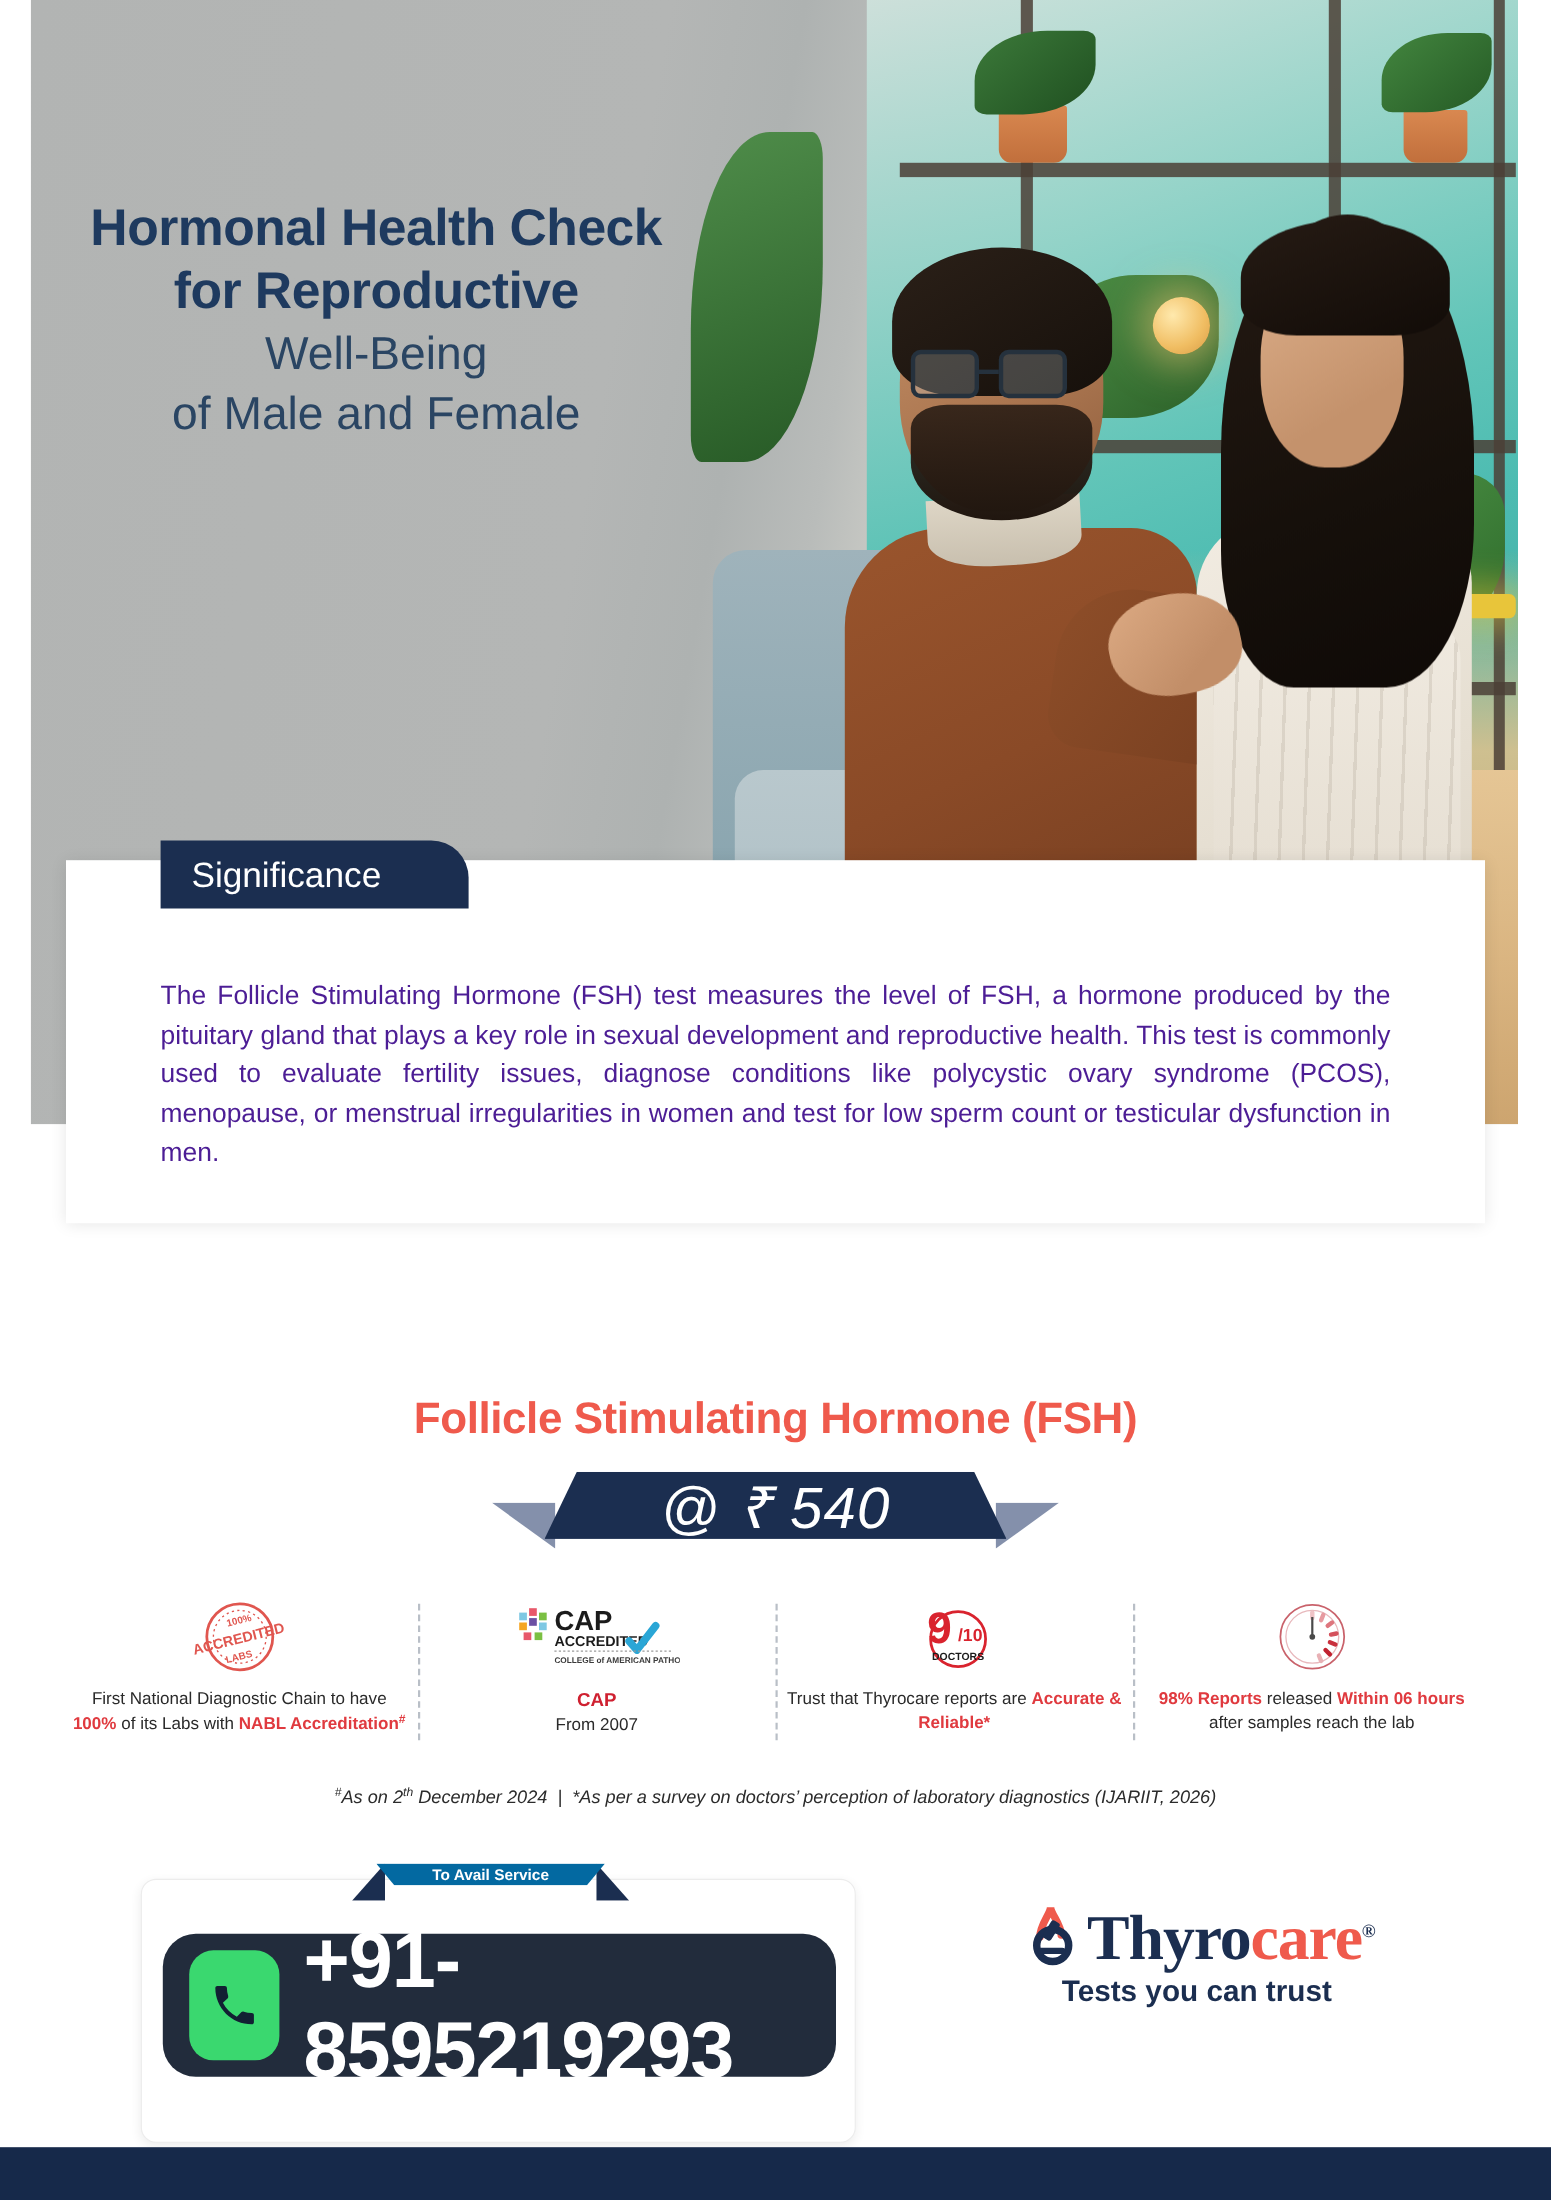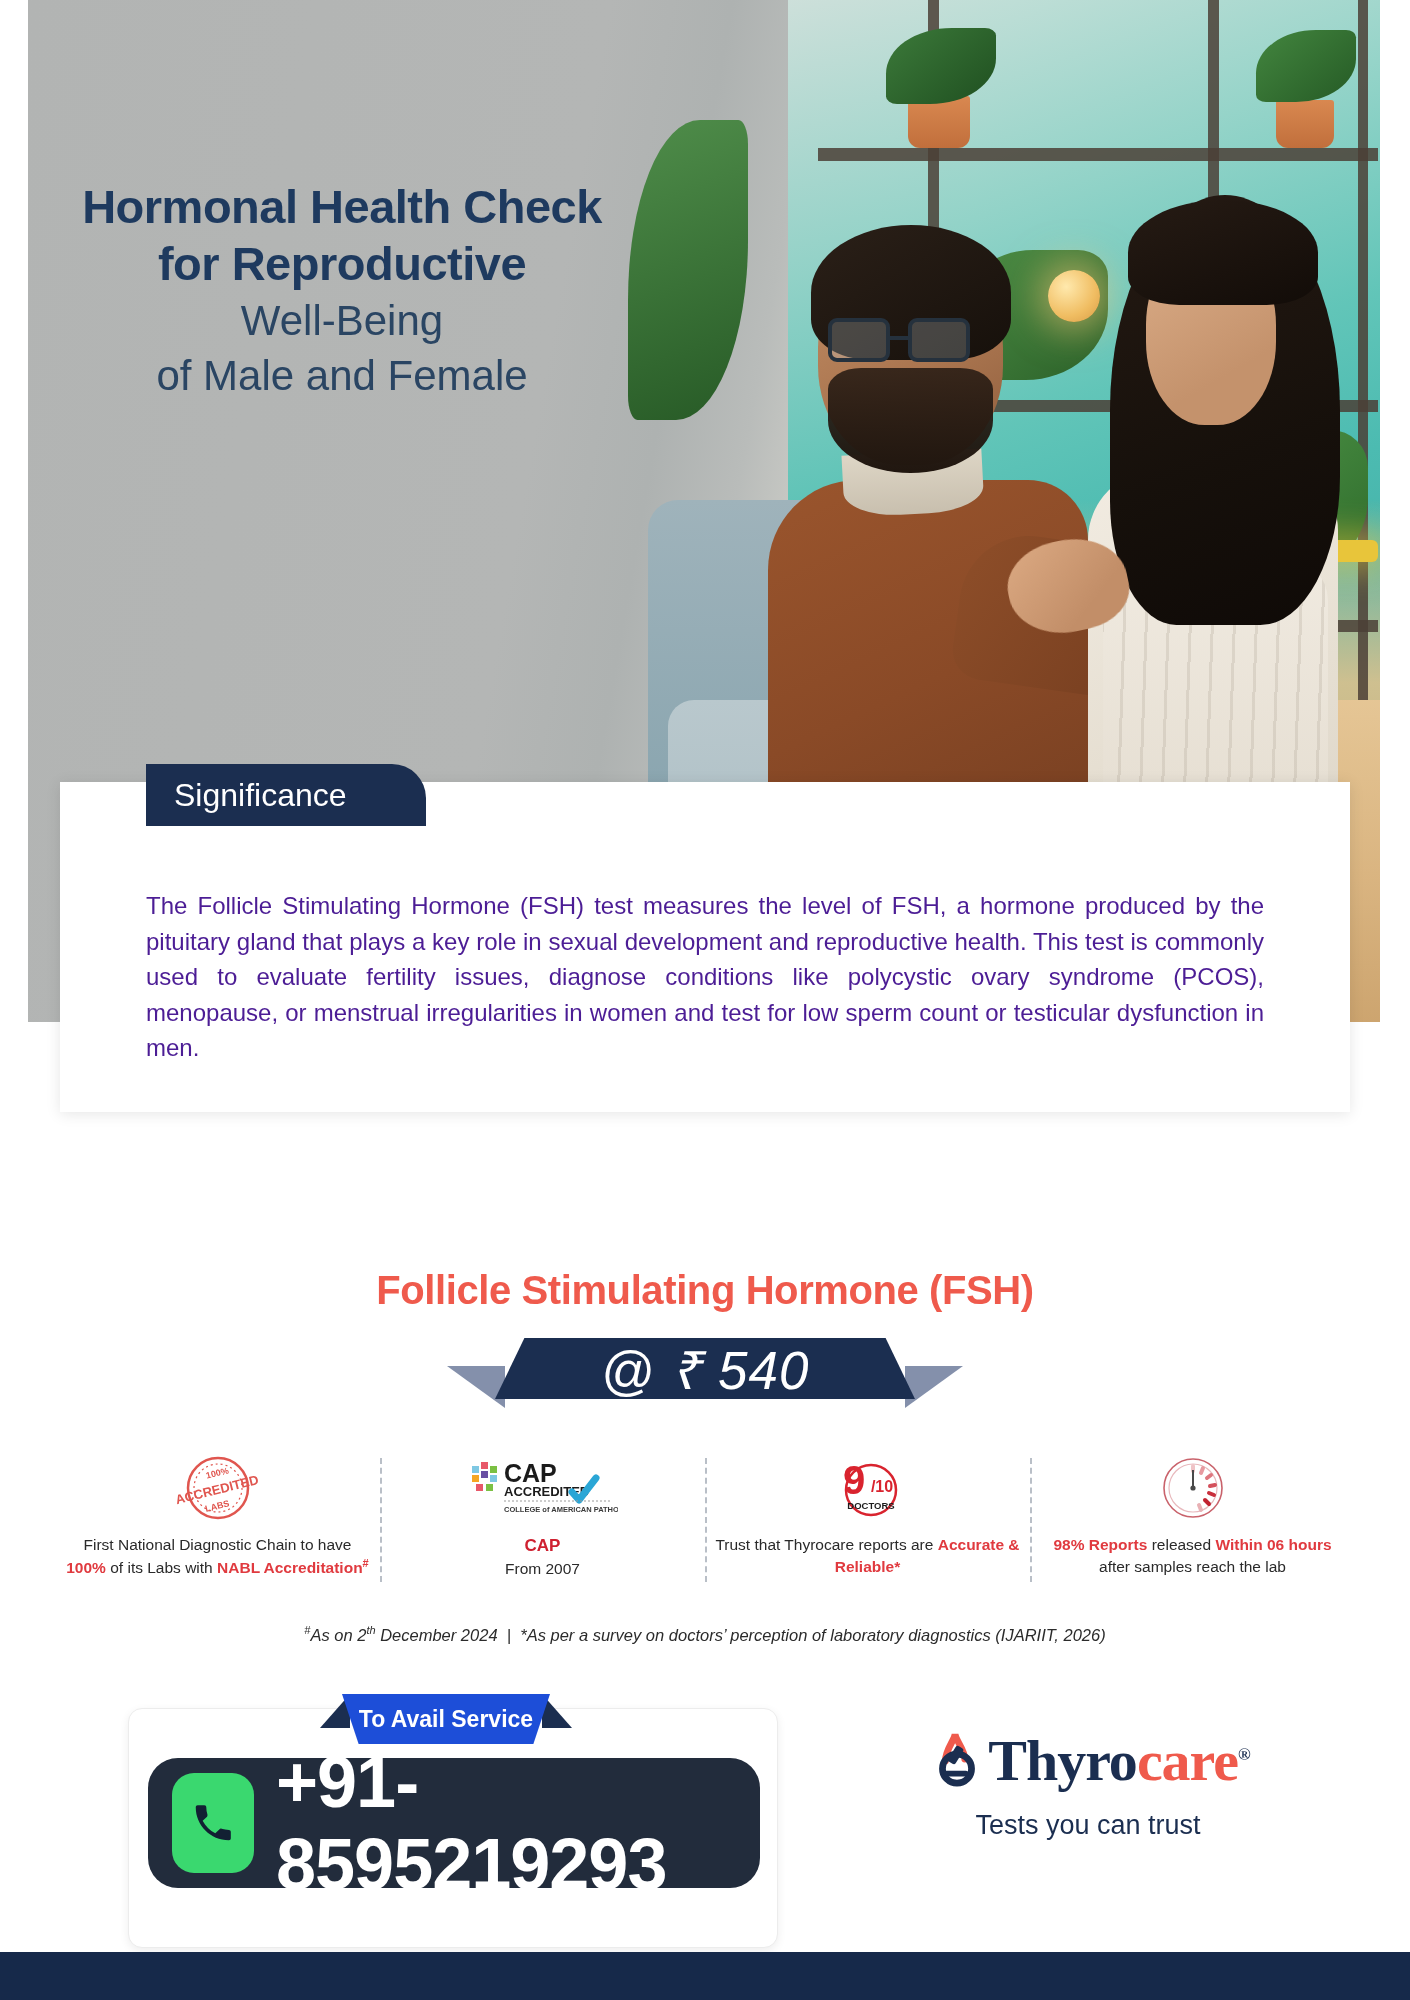--- a/index.html
+++ b/index.html
@@ -422,25 +422,25 @@
   .avail-ribbon {
     position: absolute;
     left: 320px; top: 1694px;
     width: 252px; height: 34px;
     z-index: 5;
     display: flex; align-items: center; justify-content: center;
   }
   .avail-main {
     position: absolute;
     left: 22px; top: 0;
-    width: 208px; height: 50px;
-    background: #1d4ed8;
+    width: 208px; height: 20px;
+    background: #0369a1;
     clip-path: polygon(0 0, 100% 0, 92% 100%, 8% 100%);
     display: flex; align-items: center; justify-content: center;
-    color: #ffffff; font-size: 23px; font-weight: 700;
+    color: #ffffff; font-size: 14px; font-weight: 700;
   }
   .avail-wing {
     position: absolute;
     top: 0; width: 30px; height: 34px;
     background: #1b2e50;
   }
   .avail-wing.l { left: 0;  clip-path: polygon(0 100%, 100% 0, 100% 100%); }
   .avail-wing.r { right: 0; clip-path: polygon(0 0, 100% 100%, 0 100%); }
 
   .phone-pill {
@@ -485,23 +485,22 @@
     font-family: "Liberation Serif", serif;
     font-size: 58px;
     font-weight: 700;
     letter-spacing: -1px;
     line-height: 1;
   }
   .logo-thyro { color: #1b2e50; }
   .logo-care  { color: #ef5a4c; }
   .logo-reg   { font-size: 17px; vertical-align: super; color: #1b2e50; }
   .logo-tag {
-    margin-top: 16px;
     font-size: 27px;
-    font-weight: 400;
+    font-weight: 700;
     color: #1b2e50;
   }
 
   .footer-bar {
     position: absolute;
     left: 0; bottom: 0;
     width: 1410px; height: 48px;
     background: #16294a;
   }
 </style>

